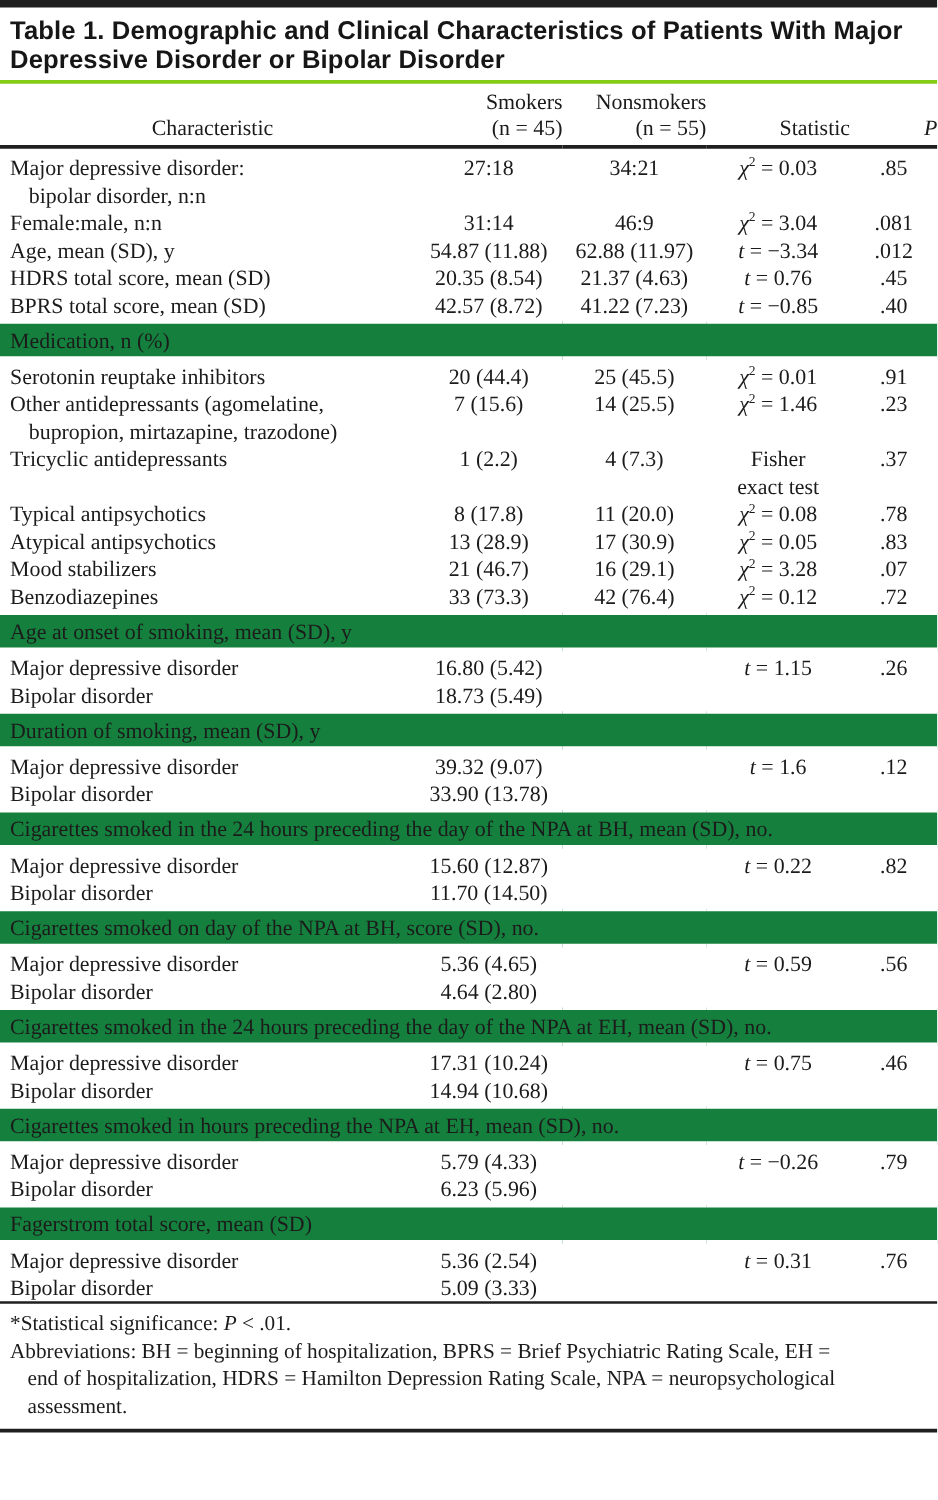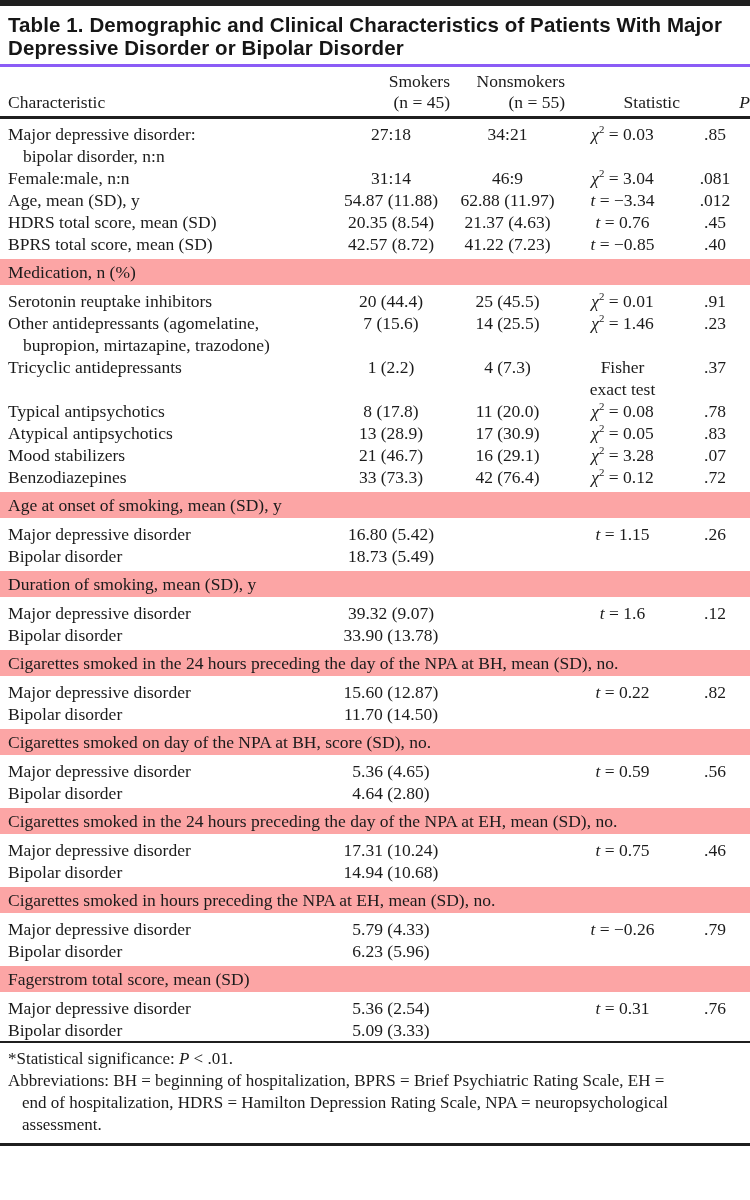--- a/index.html
+++ b/index.html
@@ -20,21 +20,21 @@
     height: 6px;
     background: #1f1f1f;
   }
   .title {
     font-family: "Liberation Sans", "DejaVu Sans", sans-serif;
     font-weight: bold;
     font-size: 20.5px;
     line-height: 23px;
     color: #161616;
     padding: 7px 10px 5px 8px;
-    border-bottom: 3px solid #8b5cf6;
+    border-bottom: 3px solid #84cc16;
     letter-spacing: 0.1px;
   }
   table.demo {
     width: 750px;
     border-collapse: collapse;
     table-layout: fixed;
     font-size: 17.5px;
     color: #1b1b1b;
   }
   col.c-char { width: 332px; }
@@ -43,36 +43,36 @@
   col.c-stat { width: 115px; }
   col.c-p    { width: 70px;  }
 
   thead th {
     font-weight: normal;
     vertical-align: bottom;
     line-height: 21px;
     padding: 4px 0 3px 0;
     text-align: right;
   }
-  thead th.h-char { text-align: left; padding-left: 8px; }
+  thead th.h-char { text-align: center; padding-left: 8px; }
   thead { border-bottom: 3px solid #1f1f1f; }
   .italic { font-style: italic; }
 
   tbody td {
     vertical-align: top;
     line-height: 22px;
     padding: 0;
   }
   td.char { text-align: left; padding-left: 8px; }
   td.num, td.stat, td.p { text-align: center; }
   .line2 { padding-left: 15px; }
   tr.first-row td { padding-top: 4px; }
 
   td.section {
-    background: #fca5a5;
+    background: #15803d;
     text-align: left;
     padding: 2px 0 2px 8px;
     line-height: 22px;
     border-top: 4px solid #ffffff;
     border-bottom: 5px solid #ffffff;
   }
   sup {
     font-size: 0.62em;
     vertical-align: super;
     line-height: 0;

